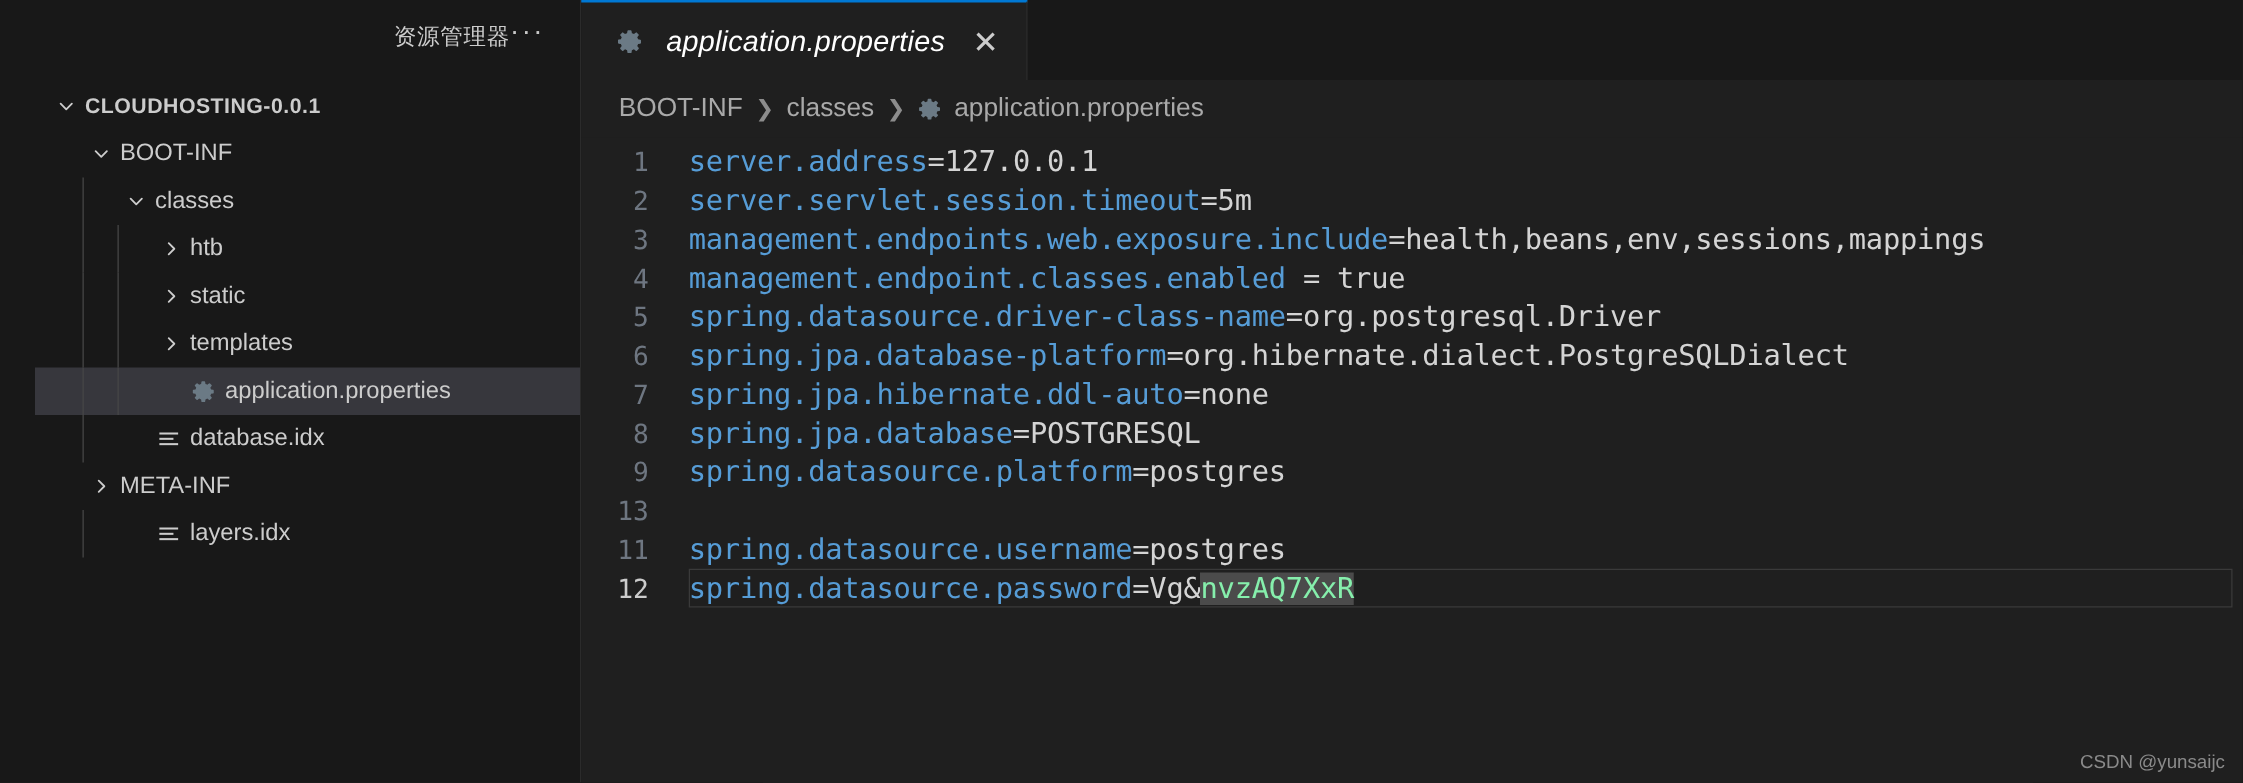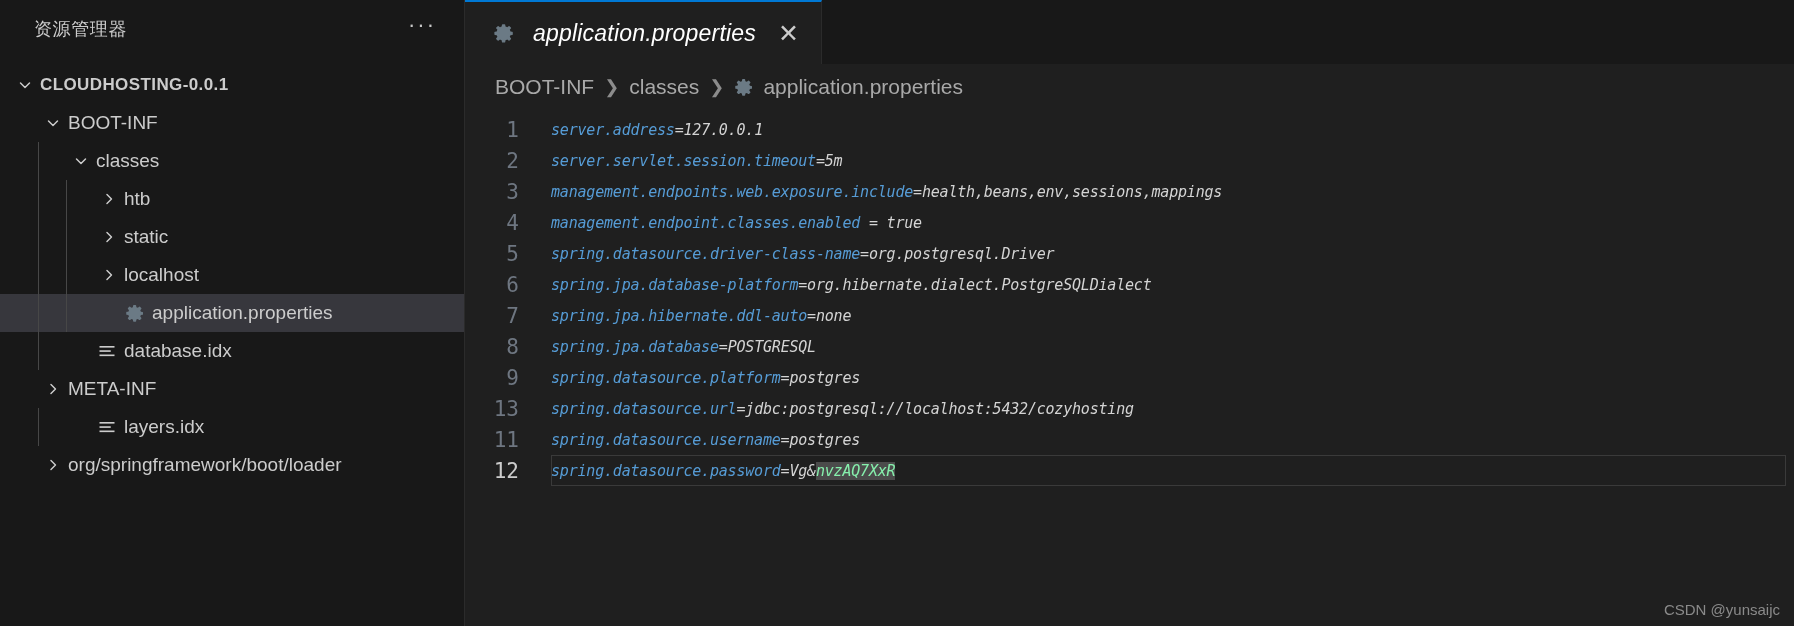--- a/index.html
+++ b/index.html
@@ -25,41 +25,41 @@
     border-right: 1px solid #2b2b2b;
     display: flex;
     flex-direction: column;
     flex: 0 0 465px;
     position: relative;
   }
   .sidebar-header {
     height: 58px;
     display: flex;
     align-items: center;
-    justify-content: space-between;
+    justify-content: flex-end;
     padding: 0 28px 0 34px;
     flex: 0 0 58px;
   }
   .sidebar-title {
     font-size: 18px;
     color: #cccccc;
     letter-spacing: 0.6px;
     font-family: "DejaVu Sans", "Liberation Sans", sans-serif;
   }
   .more-actions {
     color: #c8c8c8;
     font-size: 22px;
     letter-spacing: 2px;
     line-height: 10px;
     padding-bottom: 8px;
     cursor: pointer;
     user-select: none;
   }
 
-  .tree { padding-top: 8px; }
+  .tree { padding-top: 8px; margin-left: 28px; }
   .row {
     height: 38px;
     display: flex;
     align-items: center;
     position: relative;
     color: #cccccc;
     font-size: 19px;
     cursor: pointer;
     white-space: nowrap;
   }
@@ -174,24 +174,23 @@
     flex: 0 0 72px;
     text-align: right;
     padding-right: 18px;
     color: #6e7681;
     font-family: "DejaVu Sans Mono", "Liberation Mono", monospace;
     font-size: 21px;
   }
   .line.current .lineno { color: #cccccc; }
   .ltext {
     font-family: "DejaVu Sans Mono", "Liberation Mono", monospace;
-    font-size: 15px;
+    font-size: 23px;
     letter-spacing: -0.2px;
     padding-left: 14px;
-    font-style: italic;
   }
   .k { color: #569cd6; }
   .v { color: #d4d4d4; }
   .sel { background: #4b4b4b; color: #86efac; }
   .line.current .cur-box {
     position: absolute;
     left: 86px;
     right: 8px;
     top: 0; bottom: 0;
     border: 1px solid #3a3a3a;
@@ -281,21 +280,21 @@
           <div class="indent-guides">
             <div class="guide" style="left: 38px;"></div>
             <div class="guide" style="left: 66px;"></div>
           </div>
           <div style="width: 96px; flex: 0 0 auto;"></div>
           <div class="twisty">
             <svg width="18" height="18" viewBox="0 0 16 16">
               <path fill="none" stroke="#cccccc" stroke-width="1.3" stroke-linecap="round" stroke-linejoin="round" d="M6.2 4 L10.2 8 L6.2 12"></path>
             </svg>
           </div>
-          <div class="label">localhost</div>
+          <div class="label">templates</div>
         </div>
         <div class="row selected">
           <div class="indent-guides">
             <div class="guide" style="left: 38px;"></div>
             <div class="guide" style="left: 66px;"></div>
           </div>
           <div style="width: 96px; flex: 0 0 auto;"></div>
           <div class="twisty"></div>
           <div class="ficon">
             <svg width="20" height="20" viewBox="0 0 16 16">
@@ -337,30 +336,20 @@
           <div style="width: 68px; flex: 0 0 auto;"></div>
           <div class="twisty"></div>
           <div class="ficon">
             <svg width="20" height="20" viewBox="0 0 16 16">
               <rect x="2" y="4" width="12" height="1.3" fill="#cccccc"></rect>
               <rect x="2" y="7.4" width="9" height="1.3" fill="#cccccc"></rect>
               <rect x="2" y="10.8" width="12" height="1.3" fill="#cccccc"></rect>
             </svg>
           </div>
           <div class="label">layers.idx</div>
-        </div>
-        <div class="row">
-          <div class="indent-guides"></div>
-          <div style="width: 40px; flex: 0 0 auto;"></div>
-          <div class="twisty">
-            <svg width="18" height="18" viewBox="0 0 16 16">
-              <path fill="none" stroke="#cccccc" stroke-width="1.3" stroke-linecap="round" stroke-linejoin="round" d="M6.2 4 L10.2 8 L6.2 12"></path>
-            </svg>
-          </div>
-          <div class="label">org/springframework/boot/loader</div>
         </div>
       </div>
   </div>
 
   <div class="editor">
 
     <div class="tabbar">
       <div class="tab">
         <span class="ficon">
           <svg width="22" height="22" viewBox="0 0 16 16">
@@ -397,20 +386,20 @@
     <div class="code" id="code">
         <div class="line"><div class="lineno">1</div><div class="ltext"><span class="k">server.address</span><span class="v">=</span><span class="v">127.0.0.1</span></div></div>
         <div class="line"><div class="lineno">2</div><div class="ltext"><span class="k">server.servlet.session.timeout</span><span class="v">=</span><span class="v">5m</span></div></div>
         <div class="line"><div class="lineno">3</div><div class="ltext"><span class="k">management.endpoints.web.exposure.include</span><span class="v">=</span><span class="v">health,beans,env,sessions,mappings</span></div></div>
         <div class="line"><div class="lineno">4</div><div class="ltext"><span class="k">management.endpoint.classes.enabled</span><span class="v"> = </span><span class="v">true</span></div></div>
         <div class="line"><div class="lineno">5</div><div class="ltext"><span class="k">spring.datasource.driver-class-name</span><span class="v">=</span><span class="v">org.postgresql.Driver</span></div></div>
         <div class="line"><div class="lineno">6</div><div class="ltext"><span class="k">spring.jpa.database-platform</span><span class="v">=</span><span class="v">org.hibernate.dialect.PostgreSQLDialect</span></div></div>
         <div class="line"><div class="lineno">7</div><div class="ltext"><span class="k">spring.jpa.hibernate.ddl-auto</span><span class="v">=</span><span class="v">none</span></div></div>
         <div class="line"><div class="lineno">8</div><div class="ltext"><span class="k">spring.jpa.database</span><span class="v">=</span><span class="v">POSTGRESQL</span></div></div>
         <div class="line"><div class="lineno">9</div><div class="ltext"><span class="k">spring.datasource.platform</span><span class="v">=</span><span class="v">postgres</span></div></div>
-        <div class="line"><div class="lineno">13</div><div class="ltext"><span class="k">spring.datasource.url</span><span class="v">=</span><span class="v">jdbc:postgresql://localhost:5432/cozyhosting</span></div></div>
+        <div class="line"><div class="lineno">13</div></div>
         <div class="line"><div class="lineno">11</div><div class="ltext"><span class="k">spring.datasource.username</span><span class="v">=</span><span class="v">postgres</span></div></div>
         <div class="line current"><div class="lineno">12</div><div class="ltext"><span class="k">spring.datasource.password</span><span class="v">=</span><span class="v">Vg&amp;</span><span class="sel">nvzAQ7XxR</span></div><div class="cur-box"></div></div>
       </div>
 
     <div class="watermark">CSDN @yunsaijc</div>
   </div>
 </div>
 
 </body></html>

